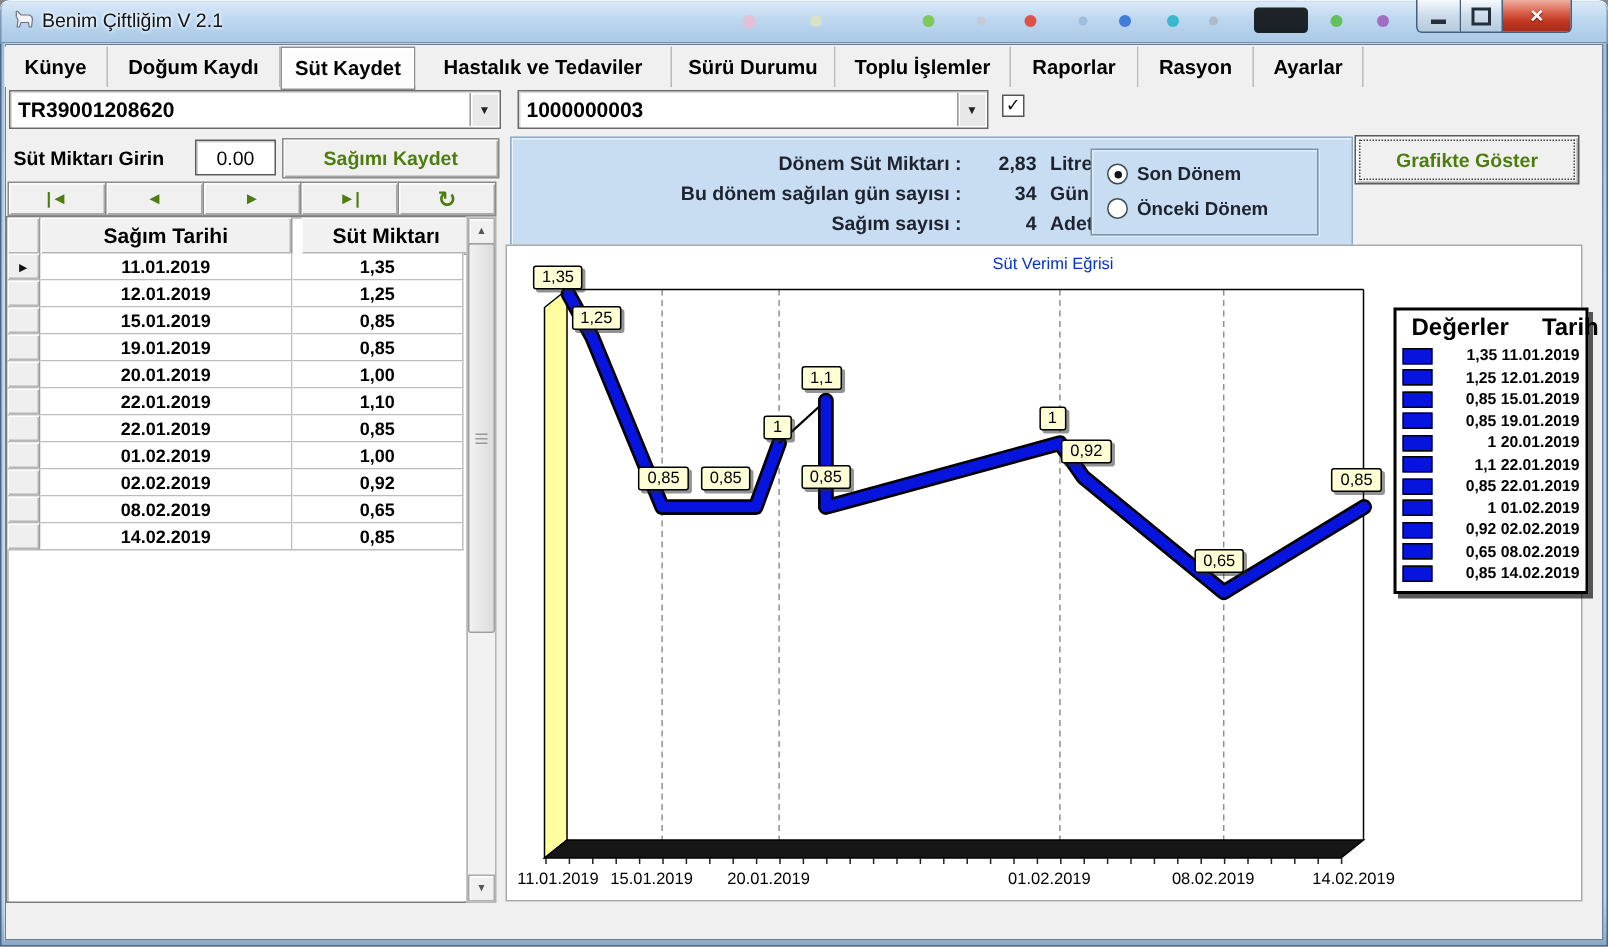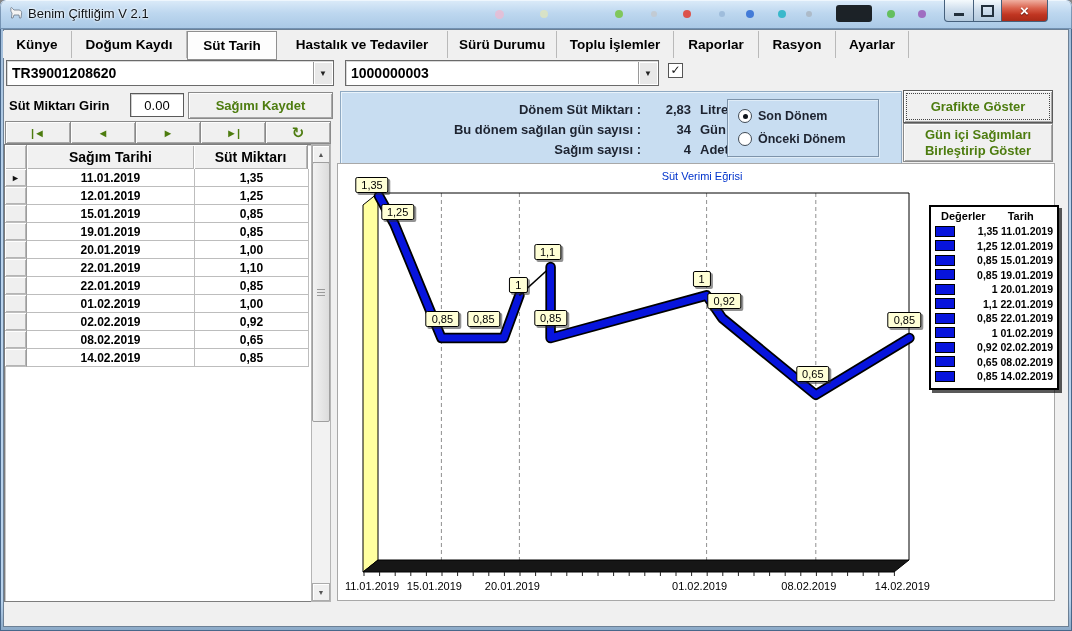--- a/index.html
+++ b/index.html
@@ -92,21 +92,21 @@
   
   .chart-panel{position:absolute;left:337px;top:163px;width:716px;height:436px;background:#fff;
     border:1px solid #a8a8a8;}
   .chart-title{position:absolute;left:12px;right:0;top:6px;text-align:center;font-size:11px;color:#0033cc;}
   .chart-svg{position:absolute;left:0;top:0;}
   .mark{position:absolute;transform:translate(-50%,-50%);background:#ffffd6;border:1px solid #000;
     border-radius:2px;padding:1px 5px;font-size:11px;color:#000;box-shadow:2px 2px 0 rgba(40,40,40,.5);white-space:nowrap;}
   .xlab{position:absolute;transform:translateX(-50%);font-size:11px;color:#000;white-space:nowrap;}
   .legend{position:absolute;left:591px;top:41px;width:118px;background:#fff;border:2px solid #000;
     box-shadow:3px 3px 0 rgba(0,0,0,.65);padding:3px 4px 4px 4px;}
-  .legend-head{display:flex;font-size:11px;font-weight:bold;margin-bottom:2px;}
+  .legend-head{display:flex;font-size:16px;font-weight:bold;margin-bottom:2px;}
   .legend-head .h1{margin-left:6px;}
   .legend-head .h2{margin-left:22px;}
   .legend-row{display:flex;align-items:center;height:14.5px;}
   .lswatch{width:18px;height:9px;background:#0714dd;border:1px solid #000;flex:0 0 auto;}
   .ltext{flex:1;text-align:right;font-size:10.5px;font-weight:bold;color:#000;white-space:nowrap;}
 </style>
 </head>
 <body>
 
 <div id="root">
@@ -141,21 +141,21 @@
           <span class="glyph-close">×</span>
         </div>
     </div>
   </div>
 
   <div class="client"></div>
 
   <div class="tabbar" id="tabbar">
       <div class="tab" style="width: 68px;">Künye</div>
       <div class="tab" style="width: 114px;">Doğum Kaydı</div>
-      <div class="tab active" style="width: 88px;">Süt Tarih</div>
+      <div class="tab active" style="width: 88px;">Süt Kaydet</div>
       <div class="tab" style="width: 170px;">Hastalık ve Tedaviler</div>
       <div class="tab" style="width: 108px;">Sürü Durumu</div>
       <div class="tab" style="width: 116px;">Toplu İşlemler</div>
       <div class="tab" style="width: 84px;">Raporlar</div>
       <div class="tab" style="width: 76px;">Rasyon</div>
       <div class="tab" style="width: 72px;">Ayarlar</div>
     </div>
 
   <div class="combo" style="left:6px;top:60px;width:326px;">
     <span class="val">TR39001208620</span>
@@ -175,21 +175,21 @@
       <div class="btn" style="left: 5px; top: 121px; width: 64px; height: 21px; font-size: 11px;">|◄</div>
       <div class="btn" style="left: 70px; top: 121px; width: 64px; height: 21px; font-size: 11px;">◄</div>
       <div class="btn" style="left: 135px; top: 121px; width: 64px; height: 21px; font-size: 11px;">►</div>
       <div class="btn" style="left: 200px; top: 121px; width: 64px; height: 21px; font-size: 11px;">►|</div>
       <div class="btn" style="left: 265px; top: 121px; width: 64px; height: 21px; font-size: 15px;">↻</div>
     </div>
 
   <div class="grid">
     <div class="gh" style="left:0;width:21px;"></div>
     <div class="gh" style="left:22px;width:167px;">Sağım Tarihi</div>
-    <div class="gh" style="left:189px;width:113px;">Süt Miktarı</div>
+    <div class="gh" style="left:196px;width:113px;">Süt Miktarı</div>
     <div id="gridrows">
         <div class="grow" style="left: 0px; top: 24px; width: 304px;">
           <div class="gsel" style="height: 17px;">►</div>
           <div class="gcell" style="left: 22px; width: 167px;">11.01.2019</div>
           <div class="gcell" style="left: 190px; width: 113px;">1,35</div>
         </div>
         <div class="grow" style="left: 0px; top: 42px; width: 304px;">
           <div class="gsel" style="height: 17px;"></div>
           <div class="gcell" style="left: 22px; width: 167px;">12.01.2019</div>
           <div class="gcell" style="left: 190px; width: 113px;">1,25</div>
@@ -266,24 +266,20 @@
           </div>
           <div class="radio-row" style="top: 32px; text-align: right;">
             <div class="radio"></div>
             <span class="radio-label">Önceki Dönem</span>
           </div>
         </div>
     </div>
   </div>
 
   <div class="btn focused" style="left:903px;top:90px;width:148px;height:31px;">Grafikte Göster</div>
-  <div class="btn" style="left:903px;top:123px;width:148px;height:37px;line-height:16px;flex-direction:column;">
-    <span>Gün içi Sağımları</span>
-    <span>Birleştirip Göster</span>
-  </div>
 
   <div class="chart-panel" id="chartpanel">
     <div class="chart-title">Süt Verimi Eğrisi</div>
     <svg class="chart-svg" id="chartsvg" width="716" height="436" viewBox="0 0 716 436">
         <line x1="103.4" y1="29" x2="103.4" y2="396" stroke="#909090" stroke-width="1" stroke-dasharray="4 3"></line>
         <line x1="181.4" y1="29" x2="181.4" y2="396" stroke="#909090" stroke-width="1" stroke-dasharray="4 3"></line>
         <line x1="368.59999999999997" y1="29" x2="368.59999999999997" y2="396" stroke="#909090" stroke-width="1" stroke-dasharray="4 3"></line>
         <line x1="477.8" y1="29" x2="477.8" y2="396" stroke="#909090" stroke-width="1" stroke-dasharray="4 3"></line>
         <line x1="40" y1="29" x2="571" y2="29" stroke="#000" stroke-width="1"></line>
         <line x1="571" y1="29" x2="571" y2="396" stroke="#000" stroke-width="1"></line>

